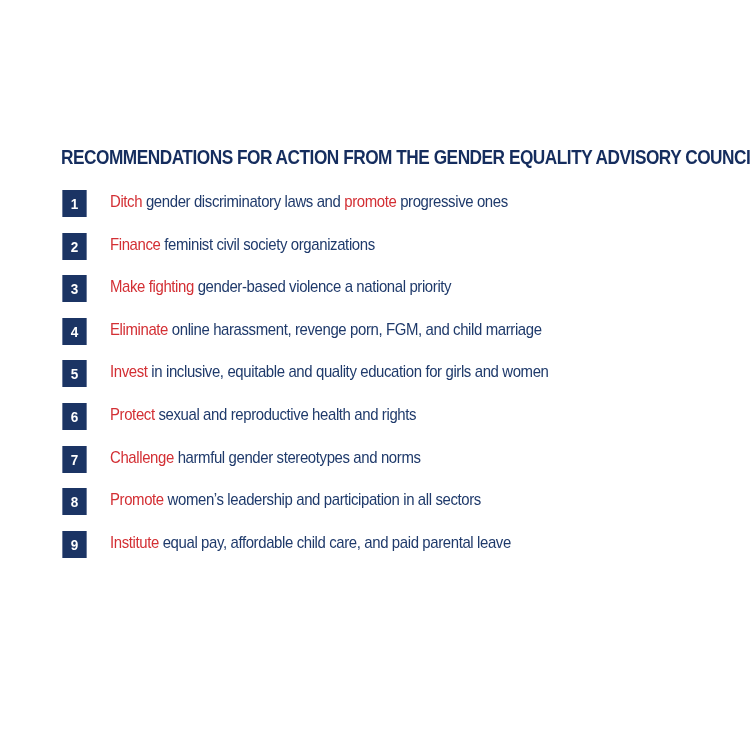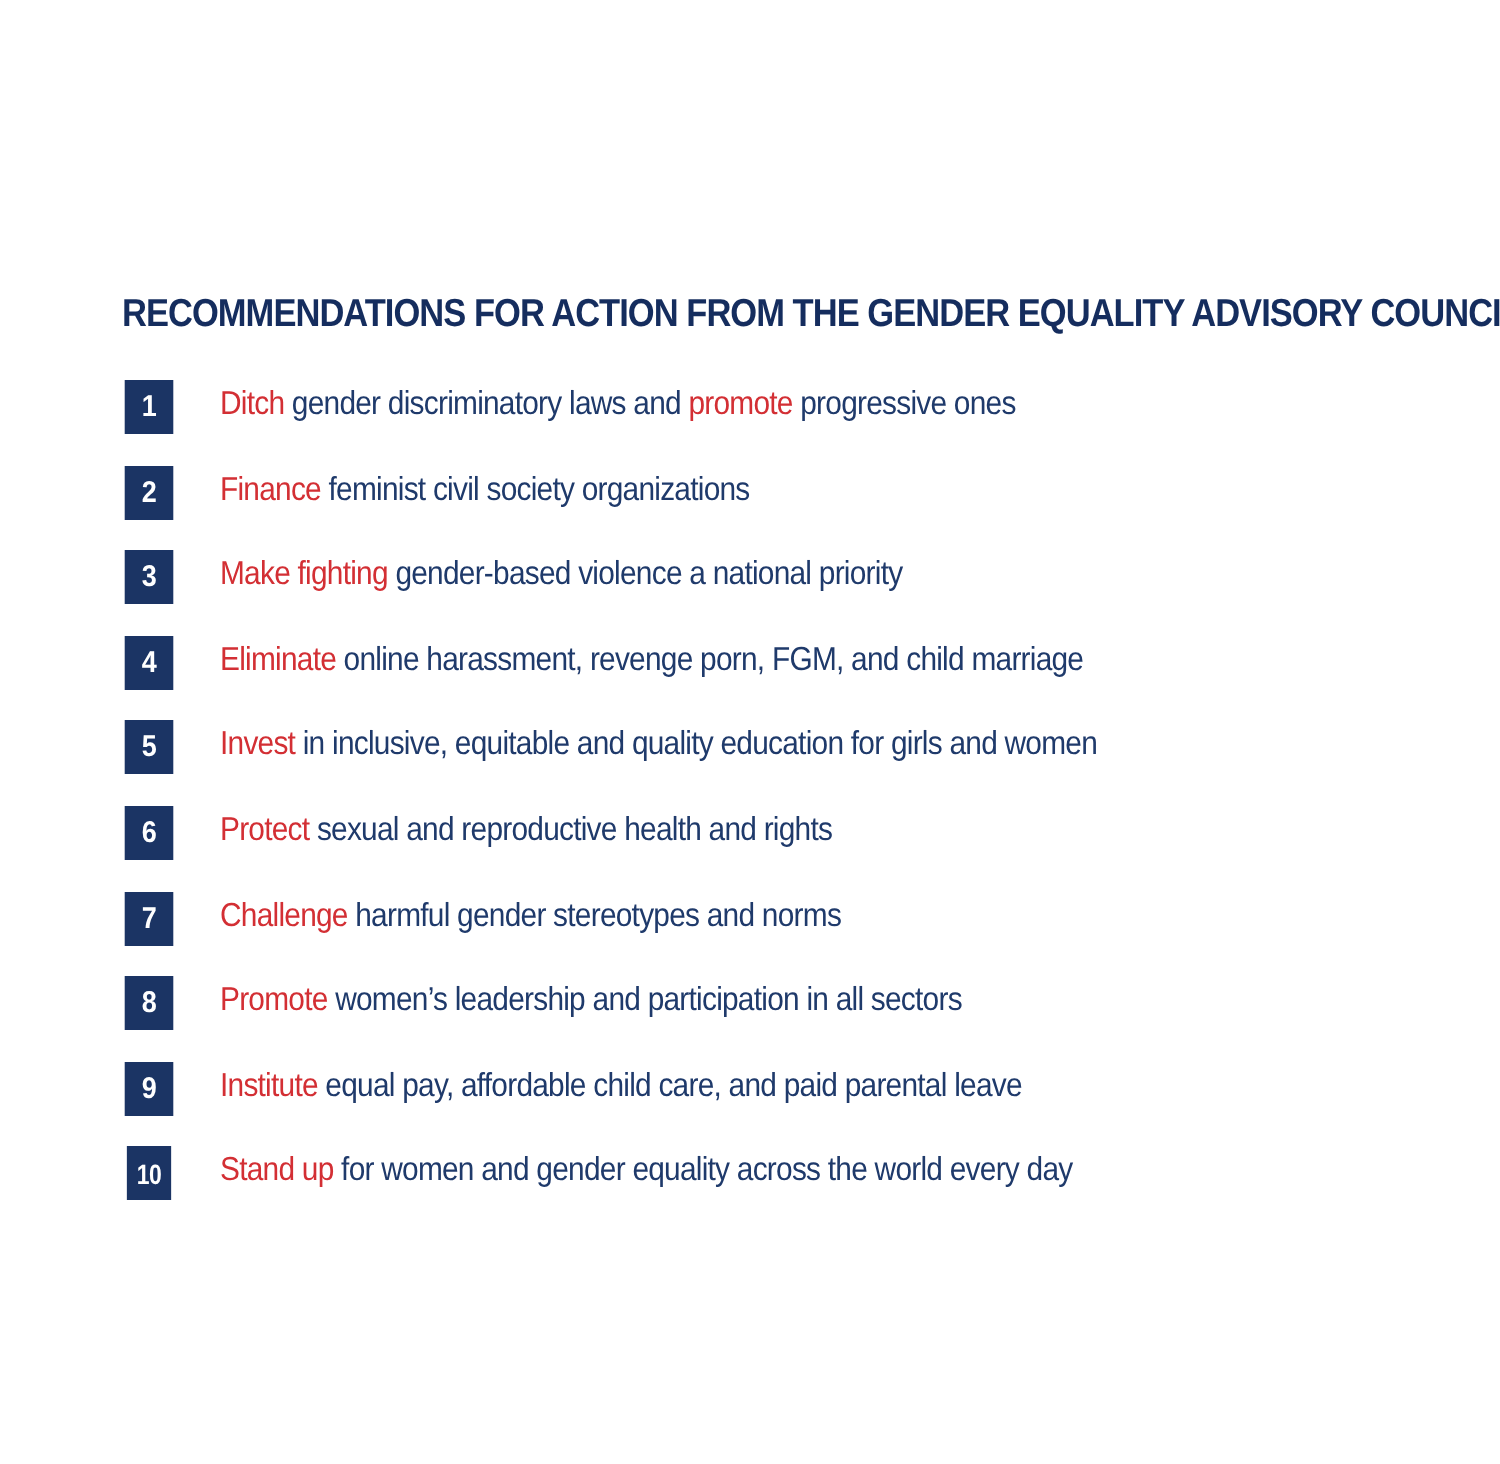--- a/index.html
+++ b/index.html
@@ -142,19 +142,15 @@
         <div class="rec-text"><span class="lead">Challenge</span><span class="rest"> harmful gender stereotypes and norms</span></div>
       </div>
       <div class="rec-row">
         <div class="rec-badge">8</div>
         <div class="rec-text"><span class="lead">Promote</span><span class="rest"> women’s leadership and participation in all sectors</span></div>
       </div>
       <div class="rec-row">
         <div class="rec-badge">9</div>
         <div class="rec-text"><span class="lead">Institute</span><span class="rest"> equal pay, affordable child care, and paid parental leave</span></div>
       </div>
-      <div class="rec-row">
-        <div class="rec-badge wide-num">10</div>
-        <div class="rec-text"><span class="lead">Stand up</span><span class="rest"> for women and gender equality across the world every day</span></div>
-      </div>
     </div>
 
 </div>
 
 </body></html>

